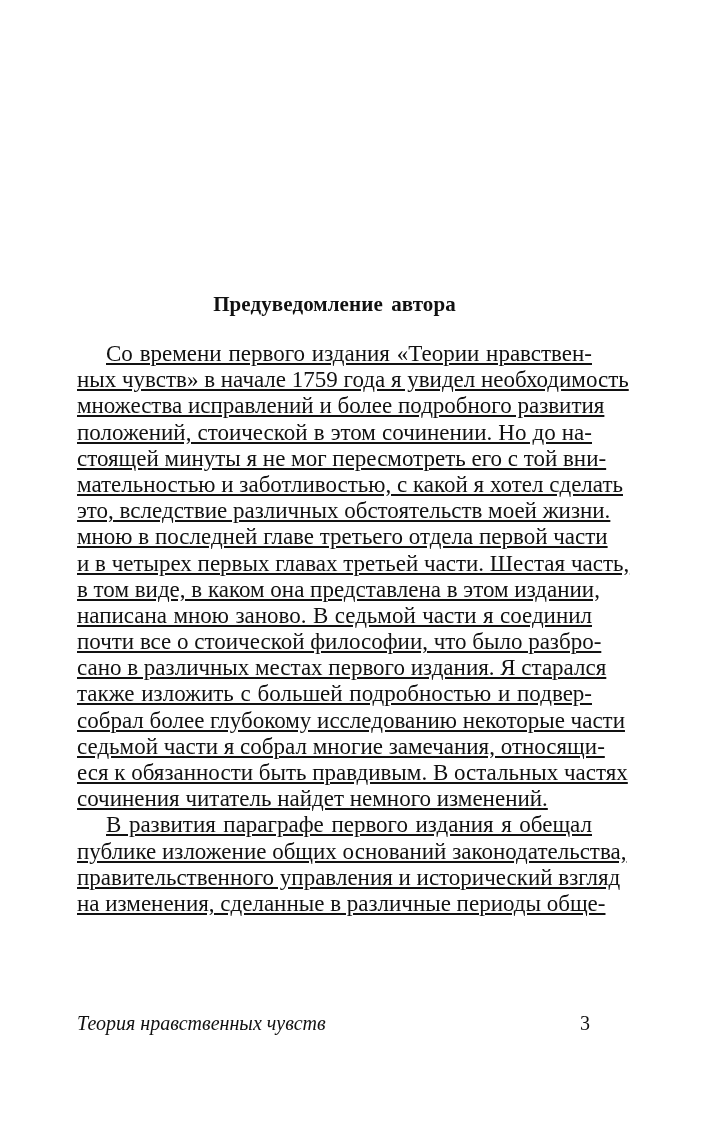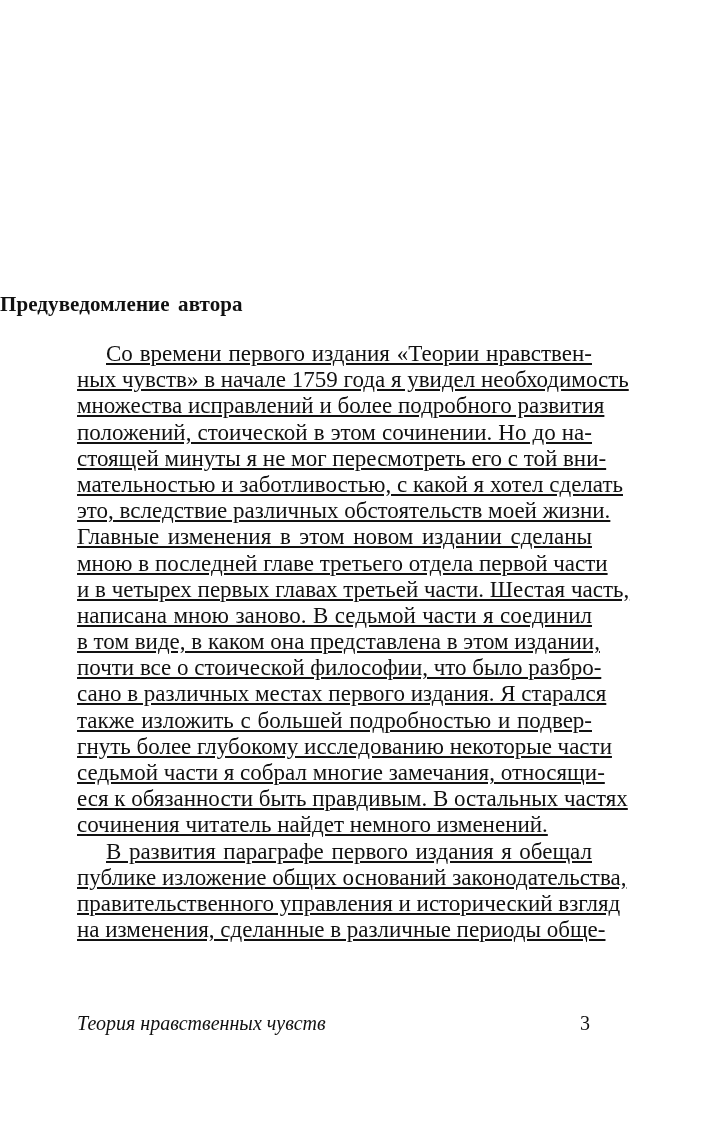--- a/index.html
+++ b/index.html
@@ -19,20 +19,21 @@
     position: absolute;
     left: 0; top: 0;
     width: 709px;
     height: 1123px;
   }
   .title {
     position: absolute;
     top: 289px;
     left: 0;
     width: 669px;
+    text-align: center;
     font-weight: bold;
     font-size: 21px;
     line-height: 30px;
     letter-spacing: 0.1px;
     word-spacing: 3px;
   }
   .body-text {
     position: absolute;
     top: 341px;
     left: 77px;
@@ -85,29 +86,28 @@
   <div class="body-text">
 
     <div>
       <span class="line indent">Со времени первого издания «Теории нравствен-</span>
       <span class="line">ных чувств» в начале 1759 года я увидел необходимость</span>
       <span class="line">множества исправлений и более подробного развития</span>
       <span class="line">положений, стоической в этом сочинении. Но до на-</span>
       <span class="line">стоящей минуты я не мог пересмотреть его с той вни-</span>
       <span class="line">мательностью и заботливостью, с какой я хотел сделать</span>
       <span class="line">это, вследствие различных обстоятельств моей жизни.</span>
-      <span class="line">Главные изменения в этом новом издании сделаны</span>
       <span class="line">мною в последней главе третьего отдела первой части</span>
       <span class="line">и в четырех первых главах третьей части. Шестая часть,</span>
+      <span class="line">в том виде, в каком она представлена в этом издании,</span>
       <span class="line">написана мною заново. В седьмой части я соединил</span>
-      <span class="line">в том виде, в каком она представлена в этом издании,</span>
       <span class="line">почти все о стоической философии, что было разбро-</span>
       <span class="line">сано в различных местах первого издания. Я старался</span>
       <span class="line">также изложить с большей подробностью и подвер-</span>
-      <span class="line">гнуть более глубокому исследованию некоторые части</span>
+      <span class="line">собрал более глубокому исследованию некоторые части</span>
       <span class="line">седьмой части я собрал многие замечания, относящи-</span>
       <span class="line">еся к обязанности быть правдивым. В остальных частях</span>
       <span class="line last">сочинения читатель найдет немного изменений.</span>
     </div>
 
     <div>
       <span class="line indent">В развития параграфе первого издания я обещал</span>
       <span class="line">публике изложение общих оснований законодательства,</span>
       <span class="line">правительственного управления и исторический взгляд</span>
       <span class="line">на изменения, сделанные в различные периоды обще-</span>

